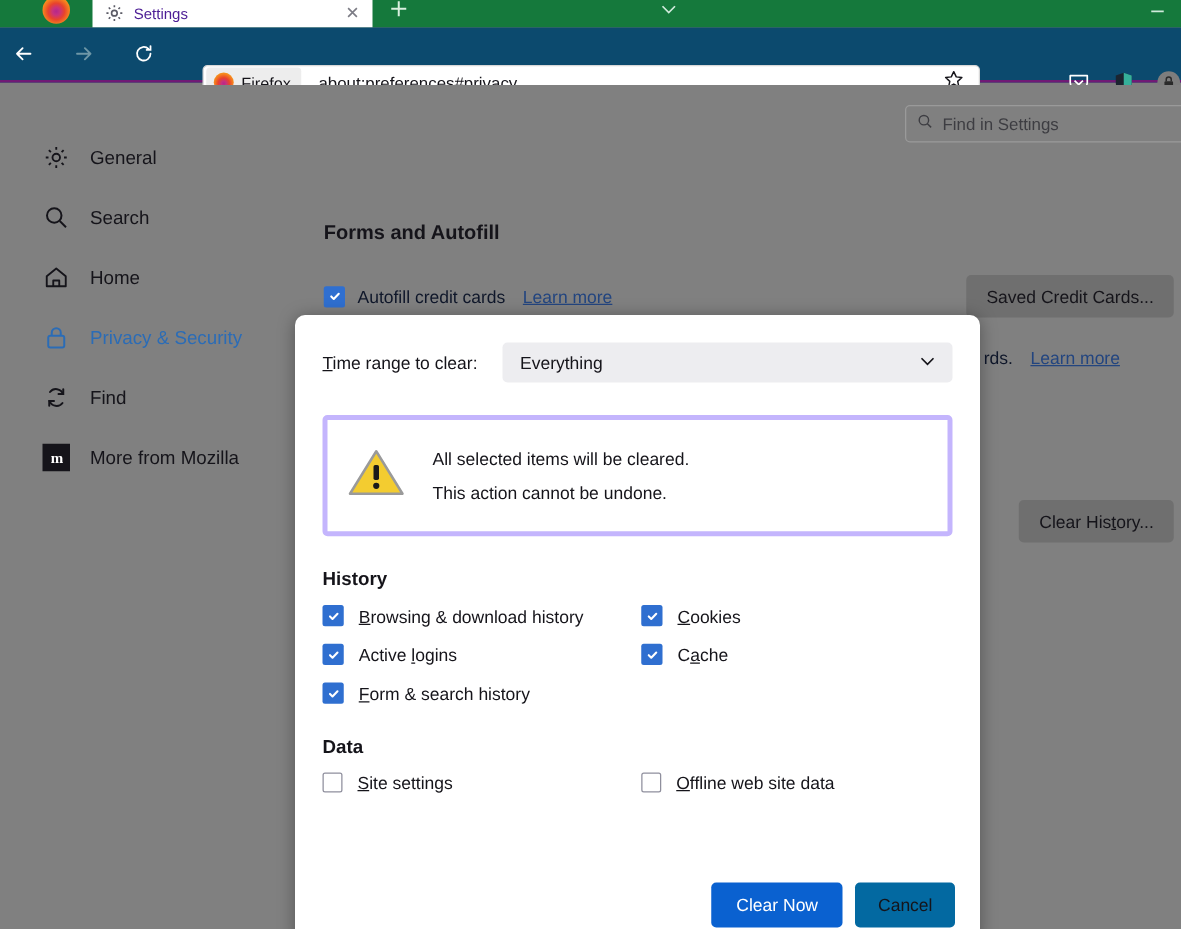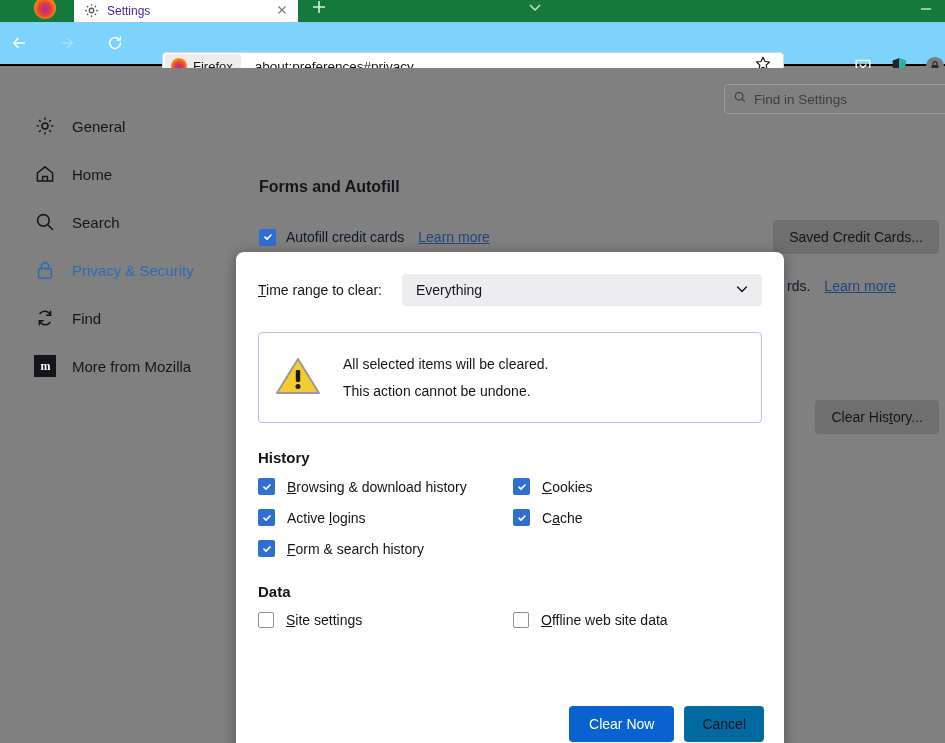--- a/index.html
+++ b/index.html
@@ -34,22 +34,22 @@
   #tab-close { width: 16px; height: 16px; flex: 0 0 auto; opacity: .8; }
   #newtab-button {
     position: absolute; left: 308px; top: -4px; width: 22px; height: 22px;
   }
   #win-chevron { position: absolute; left: 520px; top: 0px; width: 30px; height: 16px; }
   #win-min { position: absolute; right: 8px; top: 0px; width: 24px; height: 16px; }
 
   
   #navbar {
     position: absolute; left: 0; top: 22px; width: 945px; height: 44px;
-    background: #7dd3fc;
-    border-bottom: 2px solid #000000;
+    background: #0c4a6e;
+    border-bottom: 2px solid #701a75;
     display: flex; align-items: center; gap: 12px;
   }
   .navbtn {
     width: 30px; height: 30px; margin-left: 6px;
     display: flex; align-items: center; justify-content: center;
     border-radius: 4px; flex: 0 0 auto;
   }
   .navbtn.first { margin-left: 4px; }
   .navbtn.disabled { opacity: .45; }
 
@@ -144,21 +144,21 @@
 
   .time-row { display: flex; align-items: center; gap: 20px; }
   .time-label { font-size: 14px; color: #15141a; }
   #time-select {
     flex: 1 1 auto; height: 32px; background: #ededf0; border: none; border-radius: 4px;
     display: flex; align-items: center; justify-content: space-between;
     padding: 0 12px 0 14px; font-size: 14px; color: #15141a;
   }
 
   #warn-box {
-    margin-top: 26px; border: 1px solid #c4b5fd; border-radius: 4px;
+    margin-top: 26px; border: 4px solid #c4b5fd; border-radius: 4px;
     padding: 18px 16px; display: flex; align-items: center; gap: 22px;
   }
   #warn-box .wtxt { font-size: 14px; color: #15141a; line-height: 1.9; }
 
   .grp-title { font-size: 15px; font-weight: bold; color: #15141a; margin-top: 26px; }
   .cbgrid { display: grid; grid-template-columns: 255px 1fr; row-gap: 14px; margin-top: 12px; }
   .cbitem { display: flex; align-items: center; gap: 12px; }
   .cbitem .cblabel { font-size: 14px; color: #15141a; }
   .cb-empty {
     width: 16px; height: 16px; background: #fff; border: 1px solid #8f8f9d;
@@ -288,35 +288,35 @@
       <span class="side-icon">
         <svg viewBox="0 0 22 22" width="22" height="22" fill="none" stroke="#15141a" stroke-width="1.5">
           <circle cx="11" cy="11" r="3"></circle>
           <path d="M11 2.6v2.2M11 17.2v2.2M2.6 11h2.2M17.2 11h2.2M5.1 5.1l1.6 1.6M15.3 15.3l1.6 1.6M16.9 5.1l-1.6 1.6M6.7 15.3l-1.6 1.6"></path>
         </svg>
       </span>
       <span>General</span>
     </div>
     <div class="side-item">
       <span class="side-icon">
+        <svg viewBox="0 0 22 22" width="22" height="22" fill="none" stroke="#15141a" stroke-width="1.6">
+          <circle cx="9.4" cy="9.4" r="5.8"></circle>
+            <path d="M13.8 13.8l5 5"></path>
+        </svg>
+      </span>
+      <span>Search</span>
+    </div>
+    <div class="side-item">
+      <span class="side-icon">
         <svg viewBox="0 0 22 22" width="22" height="22" fill="none" stroke="#15141a" stroke-width="1.5" stroke-linejoin="round">
           <path d="M3.4 10L11 3.8 18.6 10v8H3.4z"></path>
             <path d="M8.6 18v-4.6h4.8V18"></path>
         </svg>
       </span>
       <span>Home</span>
-    </div>
-    <div class="side-item">
-      <span class="side-icon">
-        <svg viewBox="0 0 22 22" width="22" height="22" fill="none" stroke="#15141a" stroke-width="1.6">
-          <circle cx="9.4" cy="9.4" r="5.8"></circle>
-            <path d="M13.8 13.8l5 5"></path>
-        </svg>
-      </span>
-      <span>Search</span>
     </div>
     <div class="side-item selected">
       <span class="side-icon">
         <svg viewBox="0 0 22 22" width="22" height="22" fill="none" stroke="#2b6cb6" stroke-width="1.6" stroke-linejoin="round">
           <rect x="4.6" y="9.6" width="12.8" height="9.4" rx="1.6"></rect>
           <path d="M7.4 9.6V7.2a3.6 3.6 0 0 1 7.2 0v2.4"></path>
         </svg>
       </span>
       <span>Privacy &amp; Security</span>
     </div>

